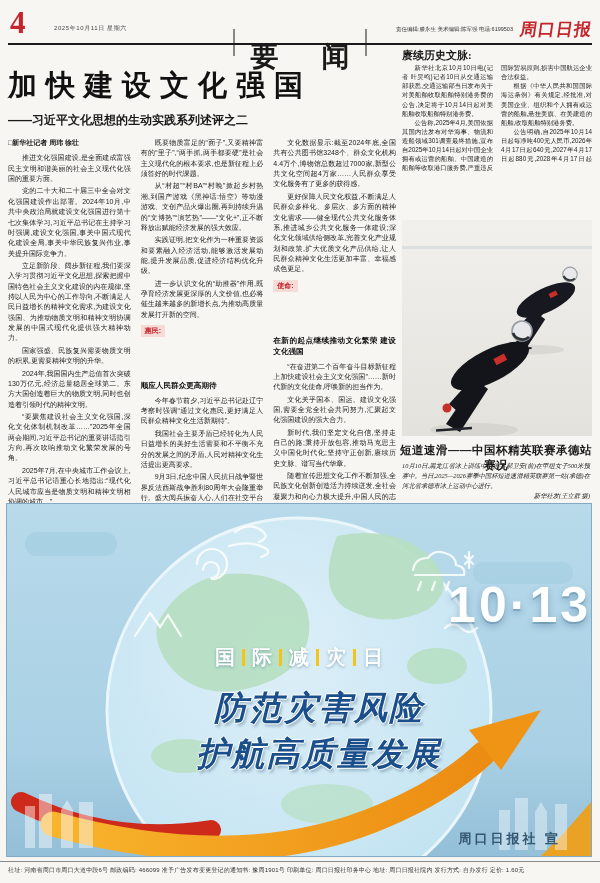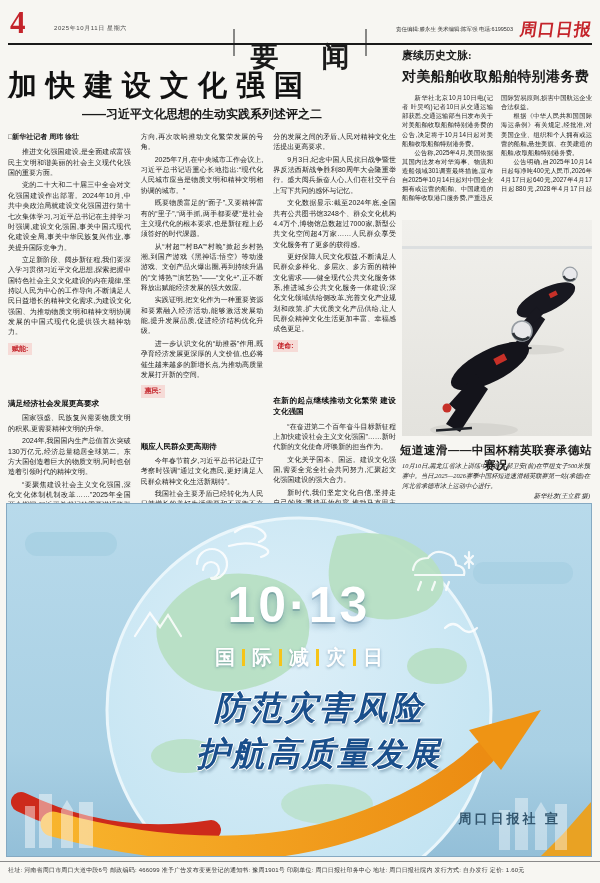--- a/index.html
+++ b/index.html
@@ -14,21 +14,21 @@
   .hdr-date{position:absolute;left:46px;top:18px;font-size:6px;color:#444;letter-spacing:.6px;}
   .hdr-center{position:absolute;left:50%;transform:translateX(-50%);top:3px;display:flex;align-items:center;gap:16px;}
   .vbar{width:1px;height:27px;background:#1a1a1a;}
   .section-title{font-family:Liberation Serif, serif;font-size:28px;font-weight:700;letter-spacing:18px;margin-right:-18px;white-space:nowrap;margin-top:29px;}
   .hdr-right{position:absolute;right:0;top:12px;display:flex;align-items:center;gap:7px;}
   .editors{font-size:5.5px;color:#333;}
   .masthead{font-family:"Liberation Serif",serif;font-size:17px;font-weight:900;color:#c4242b;transform:skewX(-8deg);letter-spacing:1px;}
   
   .main-art{position:absolute;left:8px;top:50px;width:388px;}
   .headline{text-align:left;font-size:29px;font-weight:900;letter-spacing:9px;margin-right:-9px;color:#111;margin-top:16px;}
-  .subtitle{text-align:center;font-size:12px;font-weight:700;margin-top:0;}
+  .subtitle{text-align:left;font-size:12px;font-weight:700;margin-top:6px;}
   .flow{margin-top:9px;height:382px;column-count:3;column-gap:10px;font-size:7px;line-height:1.48;text-align:justify;color:#222;overflow:hidden;}
   .flow p{margin:0 0 2px;text-indent:2em;}
   .byline{font-size:7px;font-weight:700;margin:0 0 5px;}
   .sec{margin:5px 0 4px;break-inside:avoid;}
   .sec-label{display:inline-block;background:#f6dbd7;color:#c4242b;font-weight:700;font-size:7px;padding:1px 4px;margin-bottom:2px;}
   .sec-title{font-weight:700;font-size:7.6px;color:#111;margin-top:41px;}
   .art-end{text-align:right;font-weight:700;text-indent:0 !important;}
   
   .notice{position:absolute;left:402px;top:48px;width:190px;}
   .kicker{font-family:"Liberation Serif",serif;font-size:11px;font-weight:700;}
@@ -36,29 +36,29 @@
   .notice-body{column-count:2;column-gap:8px;font-size:6.3px;line-height:1.45;text-align:justify;height:118px;overflow:hidden;color:#222;}
   .notice-body p{margin:0;text-indent:2em;}
   
   .photo{position:absolute;left:402px;top:220px;width:190px;height:216px;background:#ecebe7;}
   .cap-title{position:absolute;left:400px;top:443px;width:192px;text-align:center;font-weight:800;font-size:11.5px;letter-spacing:.5px;}
   .cap-body{position:absolute;left:402px;top:461px;width:188px;font-family:"Liberation Serif",serif;font-style:italic;font-size:6.3px;line-height:1.55;text-align:justify;color:#222;}
   .cap-credit{text-align:right;margin-top:1px;font-family:"Liberation Serif",serif;font-style:italic;font-size:6.3px;color:#222;}
   
   .poster{position:absolute;left:6px;top:503px;width:584px;height:352px;border:1px solid #85a9c2;background:linear-gradient(#b8daeb,#a9d0e4 70%,#93bfd8);overflow:hidden;}
   .poster svg.bgart{position:absolute;left:0;top:0;}
-  .p-date{position:absolute;top:72px;left:0;width:100%;text-align:center;font-size:50px;font-weight:900;color:#fff;letter-spacing:3px;text-shadow:0 2px 0 rgba(20,70,110,.22),0 4px 7px rgba(20,70,110,.3);}
+  .p-date{position:absolute;top:72px;left:0;width:100%;text-align:right;font-size:50px;font-weight:900;color:#fff;letter-spacing:3px;text-shadow:0 2px 0 rgba(20,70,110,.22),0 4px 7px rgba(20,70,110,.3);}
   .p-day{position:absolute;top:140px;left:0;width:100%;display:flex;justify-content:center;align-items:center;gap:7px;}
   .p-day .ch{font-size:20px;font-weight:800;color:#fff;text-shadow:0 1px 3px rgba(20,70,110,.4);}
   .p-day .bar{width:3px;height:17px;}
   .p-slogan{position:absolute;left:0;width:100%;text-align:center;font-weight:900;font-style:italic;color:#1a4f8b;letter-spacing:2px;font-size:33px;
     text-shadow:-1px 0 #fff,1px 0 #fff,0 -1px #fff,0 1px #fff,2px 3px 3px rgba(16,55,90,.3);padding-left:20px;}
   .p-slogan.l1{top:182px;}
   .p-slogan.l2{top:228px;}
-  .p-pub{position:absolute;right:30px;bottom:28px;font-size:13px;font-weight:700;color:#33566e;letter-spacing:3px;}
+  .p-pub{position:absolute;right:30px;bottom:8px;font-size:13px;font-weight:700;color:#33566e;letter-spacing:3px;}
   
   .footer{position:absolute;left:0;right:0;top:861px;border-top:1px solid #8a8a8a;padding:4px 8px 0;font-size:6px;color:#333;letter-spacing:.2px;white-space:nowrap;}
 </style>
 </head>
 <body>
 
 <div class="hdr">
   <div class="pagenum">4</div>
   <div class="hdr-date">2025年10月11日 星期六</div>
   <div class="hdr-center">
@@ -73,21 +73,20 @@
 </div>
 
 <div class="main-art">
   <div class="headline">加快建设文化强国</div>
   <div class="subtitle">——习近平文化思想的生动实践系列述评之二</div>
   <div class="flow">
       <div class="byline">□新华社记者 周玮 徐壮</div>
       <p>推进文化强国建设,是全面建成富强民主文明和谐美丽的社会主义现代化强国的重要方面。</p>
       <p>党的二十大和二十届三中全会对文化强国建设作出部署。2024年10月,中共中央政治局就建设文化强国进行第十七次集体学习,习近平总书记在主持学习时强调,建设文化强国,事关中国式现代化建设全局,事关中华民族复兴伟业,事关提升国际竞争力。</p>
       <p>立足新阶段、阔步新征程,我们要深入学习贯彻习近平文化思想,探索把握中国特色社会主义文化建设的内在规律,坚持以人民为中心的工作导向,不断满足人民日益增长的精神文化需求,为建设文化强国、为推动物质文明和精神文明协调发展的中国式现代化提供强大精神动力。</p>
-      <div class="sec"><span class="sec-label">赋能:</span><div class="sec-title">满足经济社会发展更高要求</div></div>
       <p>国家强盛、民族复兴需要物质文明的积累,更需要精神文明的升华。</p>
       <p>2024年,我国国内生产总值首次突破130万亿元,经济总量稳居全球第二。东方大国创造着巨大的物质文明,同时也创造着引领时代的精神文明。</p>
       <p>“要聚焦建设社会主义文化强国,深化文化体制机制改革……”2025年全国两会期间,习近平总书记的重要讲话指引方向,再次吹响推动文化繁荣发展的号角。</p>
       <p>2025年7月,在中央城市工作会议上,习近平总书记语重心长地指出:“现代化人民城市应当是物质文明和精神文明相协调的城市。”</p>
       <p>既要物质富足的“面子”,又要精神富有的“里子”,“两手抓,两手都要硬”是社会主义现代化的根本要求,也是新征程上必须答好的时代课题。</p>
       <p>从“村超”“村BA”“村晚”掀起乡村热潮,到国产游戏《黑神话:悟空》等动漫游戏、文创产品火爆出圈,再到持续升温的“文博热”“演艺热”——“文化+”,正不断释放出赋能经济发展的强大效应。</p>
       <p>实践证明,把文化作为一种重要资源和要素融入经济活动,能够激活发展动能,提升发展品质,促进经济结构优化升级。</p>
       <p>进一步认识文化的“助推器”作用,既孕育经济发展更深厚的人文价值,也必将催生越来越多的新增长点,为推动高质量发展打开新的空间。</p>
       <div class="sec"><span class="sec-label">惠民:</span><div class="sec-title">顺应人民群众更高期待</div></div>
       <p>今年春节前夕,习近平总书记赴辽宁考察时强调“通过文化惠民,更好满足人民群众精神文化生活新期待”。</p>
@@ -99,21 +98,20 @@
       <p>“在奋进第二个百年奋斗目标新征程上加快建设社会主义文化强国”……新时代新的文化使命,呼唤新的担当作为。</p>
       <p>文化关乎国本、国运。建设文化强国,需要全党全社会共同努力,汇聚起文化强国建设的强大合力。</p>
       <p>新时代,我们坚定文化自信,坚持走自己的路;秉持开放包容,推动马克思主义中国化时代化;坚持守正创新,赓续历史文脉、谱写当代华章。</p>
       <p>随着宣传思想文化工作不断加强,全民族文化创新创造活力持续迸发,全社会凝聚力和向心力极大提升,中国人民的志气、骨气、底气不断增强,文化强国建设迈出坚实步伐。</p>
       <div class="art-end">(新华社北京10月9日电)</div>
     </div>
 </div>
 
 <div class="notice">
   <div class="kicker">赓续历史文脉:</div>
-  <div class="notice-headline">对美船舶收取船舶特别港务费</div>
   <div class="notice-body">
       <p>新华社北京10月10日电(记者 叶昊鸣)记者10日从交通运输部获悉,交通运输部当日发布关于对美船舶收取船舶特别港务费的公告,决定将于10月14日起对美船舶收取船舶特别港务费。</p>
       <p>公告称,2025年4月,美国依据其国内法发布对华海事、物流和造船领域301调查最终措施,宣布自2025年10月14日起对中国企业拥有或运营的船舶、中国建造的船舶等收取港口服务费,严重违反国际贸易原则,损害中国航运企业合法权益。</p>
       <p>根据《中华人民共和国国际海运条例》有关规定,经批准,对美国企业、组织和个人拥有或运营的船舶,悬挂美旗、在美建造的船舶,收取船舶特别港务费。</p>
       <p>公告明确,自2025年10月14日起每净吨400元人民币,2026年4月17日起640元,2027年4月17日起880元,2028年4月17日起1120元;对同一艘船舶,每年收取不超过5个航次。</p>
     </div>
 </div>
 
 <div class="photo">
   <svg width="190" height="216" viewBox="0 0 190 216">

